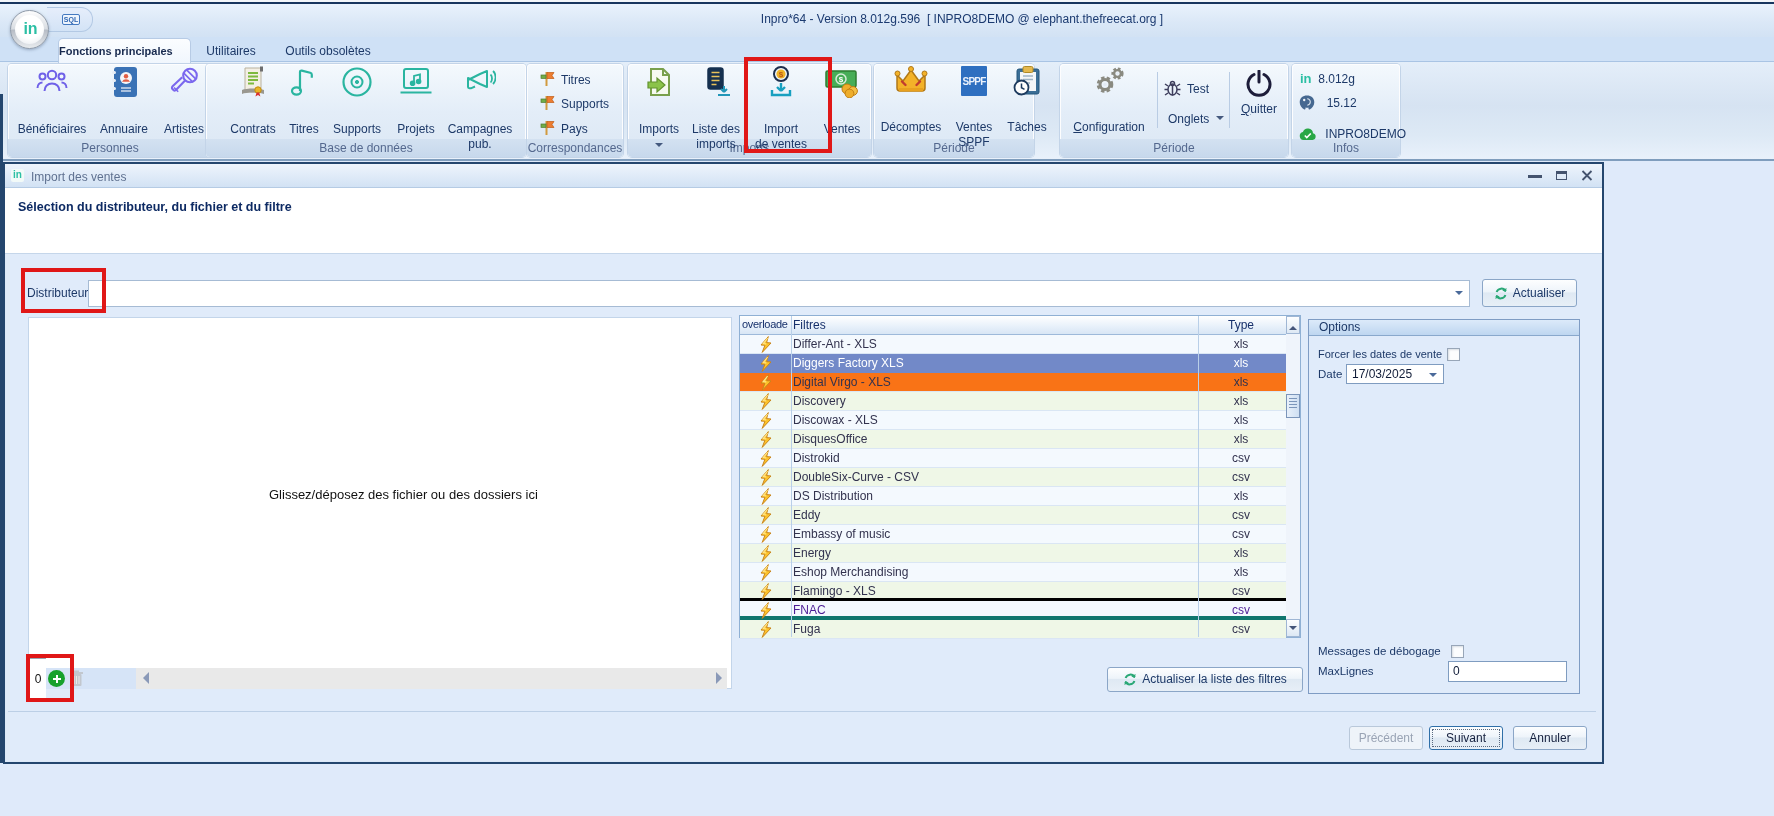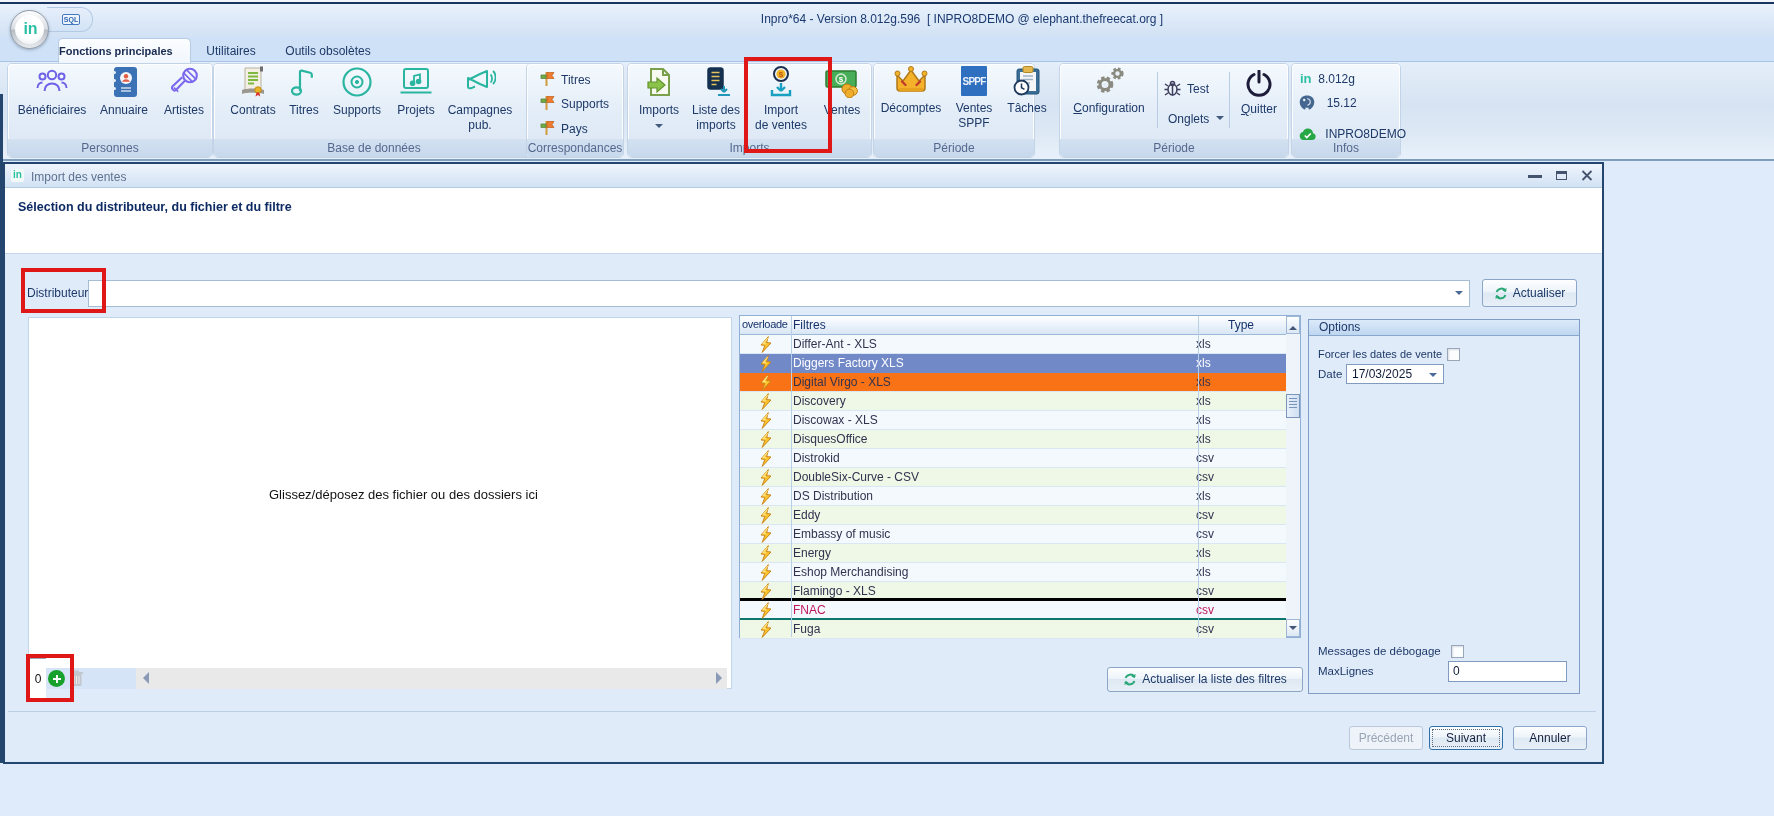--- a/index.html
+++ b/index.html
@@ -21,21 +21,21 @@
 #sqlpill{left:47px;top:7px;width:46px;height:25px;background:linear-gradient(#e6eefb,#d3e3f6);border:1px solid #b3c9e4;border-left:none;border-radius:0 12px 12px 0;z-index:5}
 #sqlico{left:62px;top:14px;width:18px;height:11px;background:#eef4fc;border:1px solid #4479c0;border-radius:2px;font-size:7px;line-height:9px;text-align:center;color:#2f66b2;font-weight:bold;z-index:6}
 
 .tab{top:40px;height:22px;font-size:12px;line-height:22px;text-align:center;color:#1d3968;z-index:3;white-space:nowrap}
 #tabsel{left:58px;top:38px;width:133px;height:27px;white-space:nowrap;background:linear-gradient(#fbfdff,#f0f6fd);border:1px solid #b7cbe5;border-bottom:none;border-radius:5px 5px 0 0;font-weight:bold;color:#17294e;line-height:25px;font-size:11px}
 
 .grp{top:64px;height:93px;background:linear-gradient(#f4f9fd,#e3edf8 52%,#dbe7f4);border-radius:4px;box-shadow:0 0 0 1px #c3d4e8, inset 0 0 0 1px #fdfdfe}
 .cap{position:absolute;left:0;bottom:0;width:100%;height:18px;background:linear-gradient(#d3e1f1,#c7d8ec);border-radius:0 0 4px 4px;font-size:12px;line-height:18px;text-align:center;color:#54688e}
 .bigbtn{top:66px;text-align:center;font-size:12px;line-height:15px;color:#1d3968;z-index:2;white-space:nowrap}
 .bigbtn svg{display:block;margin:0 auto}
-.bigbtn .lb{margin-top:5px}
+.bigbtn .lb{margin-top:24px}
 .caret{display:inline-block;width:0;height:0;border:4px solid transparent;border-top-color:#44597e;vertical-align:middle}
 
 .srow{font-size:12px;line-height:16px;color:#1d3968;z-index:2;white-space:nowrap}
 .srow svg{vertical-align:-3px;margin-right:5px}
 
 .red{border:4px solid #e01717;z-index:9}
 
 #dlg{left:3px;top:162px;width:1601px;height:602px;border:2px solid #24466e;box-shadow:inset 0 0 0 1px #dce9f8;background:#e0ebfa;z-index:4}
 #dlgtitle{left:5px;top:164px;width:1597px;height:24px;background:linear-gradient(#eef4fc,#d2e2f4);border-bottom:1px solid #b5cbe4;z-index:5}
 #dlgico{left:11px;top:169px;width:13px;height:13px;background:#f2faf8;border-radius:2px;font-size:10px;font-weight:bold;color:#2bbfa4;text-align:center;line-height:12px;z-index:6}
@@ -58,21 +58,21 @@
 #hscroll{left:136px;top:668px;width:591px;height:21px;background:#e9e9e9;z-index:6}
 #zerobox{left:29px;top:658px;width:17px;height:40px;background:#fff;border-top:1px solid #9aa5b1;border-left:1px solid #9aa5b1;font-size:12px;color:#111;text-align:center;line-height:40px;z-index:7}
 .harr{top:672px;width:0;height:0;border:6px solid transparent;z-index:7}
 
 #tbl{left:739px;top:315px;width:562px;height:323px;border:1px solid #8fb0d4;background:#fff;z-index:5}
 #thead{left:740px;top:316px;width:560px;height:19px;background:linear-gradient(#ffffff,#e7f0fa 60%,#d8e6f5);border-bottom:1px solid #9db9da;z-index:6;font-size:12px;color:#17306b}
 #thead span{position:absolute;top:2px}
 .row{left:740px;width:546px;height:19px;z-index:6;font-size:12px;color:#32324e}
 .row svg{position:absolute;left:19px;top:1px}
 .row .fn{position:absolute;left:53px;top:0;line-height:18px}
-.row .ft{position:absolute;left:456px;width:90px;line-height:18px}
+.row .ft{position:absolute;left:456px;width:90px;text-align:center;line-height:18px}
 .cline{top:316px;width:1px;height:321px;background:#b9cfe8;z-index:7}
 
 #vtrack{left:1286px;top:316px;width:14px;height:321px;background:#eff4fb;z-index:7}
 .vbtn{left:1286px;width:14px;height:18px;background:linear-gradient(#fdfeff,#dde8f4);border:1px solid #9fb6d4;z-index:8}
 #vthumb{left:1286px;top:394px;width:14px;height:24px;background:linear-gradient(90deg,#e8f0fa,#cfdff2);border:1px solid #7b95ba;z-index:8}
 .varr{left:1289px;width:0;height:0;border:4px solid transparent;z-index:9}
 
 #opt{left:1308px;top:319px;width:272px;height:375px;border:1px solid #7f9cc4;background:#e0ebfa;z-index:5}
 #opthdr{left:1309px;top:320px;width:270px;height:16px;background:linear-gradient(#dceafa,#bed6f0);border-bottom:1px solid #89a8cc;font-size:12px;line-height:15px;color:#1d3968;padding-left:10px;z-index:6}
 .olbl{font-size:11.5px;color:#1d3968;z-index:6;white-space:nowrap}
@@ -103,21 +103,21 @@
   </div>
 <div class="abs" id="sqlpill"></div>
 <div class="abs" id="sqlico">SQL</div>
 <div class="abs" id="tabsel">Fonctions principales</div>
 <div class="abs tab" style="left:205px;width:52px">Utilitaires</div>
 <div class="abs tab" style="left:283px;width:90px">Outils obsolètes</div>
 
 <div class="abs grp" style="left:8px;width:204px">
     <div class="cap">Personnes</div>
   </div>
-<div class="abs grp" style="left:214px;width:320px">
+<div class="abs grp" style="left:206px;width:320px">
     <div class="cap">Base de données</div>
   </div>
 <div class="abs grp" style="left:527px;width:96px">
     <div class="cap">Correspondances</div>
   </div>
 <div class="abs grp" style="left:628px;width:243px">
     <div class="cap">Imports</div>
   </div>
 <div class="abs grp" style="left:874px;width:160px">
     <div class="cap">Période</div>
@@ -482,21 +482,21 @@
       <span class="ft">xls</span>
     </div>
     <div class="abs row" style="top:582px;background:#eff7e7;color:#32324e;border-bottom:3px solid #000000">
       <svg width="14" height="17" viewBox="0 0 14 17">
         <path d="M9.3 0.6 L2.0 9.0 L5.9 9.3 L3.2 16.4 L12.0 7.0 L7.6 6.6 Z" fill="#fdc32a" stroke="#c9851c" stroke-width="1" stroke-linejoin="round"></path>
         <path d="M8.6 2.2 L4.2 7.6 L7.2 7.9" fill="none" stroke="#ffe58a" stroke-width="1.1"></path>
       </svg>
       <span class="fn">Flamingo - XLS</span>
       <span class="ft">csv</span>
     </div>
-    <div class="abs row" style="top:601px;background:#f4f9fe;color:#be185d;border-bottom:2px solid #0f766e">
+    <div class="abs row" style="top:601px;background:#f4f9fe;color:#4c1d95;border-bottom:4px solid #0f766e">
       <svg width="14" height="17" viewBox="0 0 14 17">
         <path d="M9.3 0.6 L2.0 9.0 L5.9 9.3 L3.2 16.4 L12.0 7.0 L7.6 6.6 Z" fill="#fdc32a" stroke="#c9851c" stroke-width="1" stroke-linejoin="round"></path>
         <path d="M8.6 2.2 L4.2 7.6 L7.2 7.9" fill="none" stroke="#ffe58a" stroke-width="1.1"></path>
       </svg>
       <span class="fn">FNAC</span>
       <span class="ft">csv</span>
     </div>
     <div class="abs row" style="top:620px;background:#eff7e7;color:#32324e;border-bottom:1px solid #dae6f4">
       <svg width="14" height="17" viewBox="0 0 14 17">
         <path d="M9.3 0.6 L2.0 9.0 L5.9 9.3 L3.2 16.4 L12.0 7.0 L7.6 6.6 Z" fill="#fdc32a" stroke="#c9851c" stroke-width="1" stroke-linejoin="round"></path>

